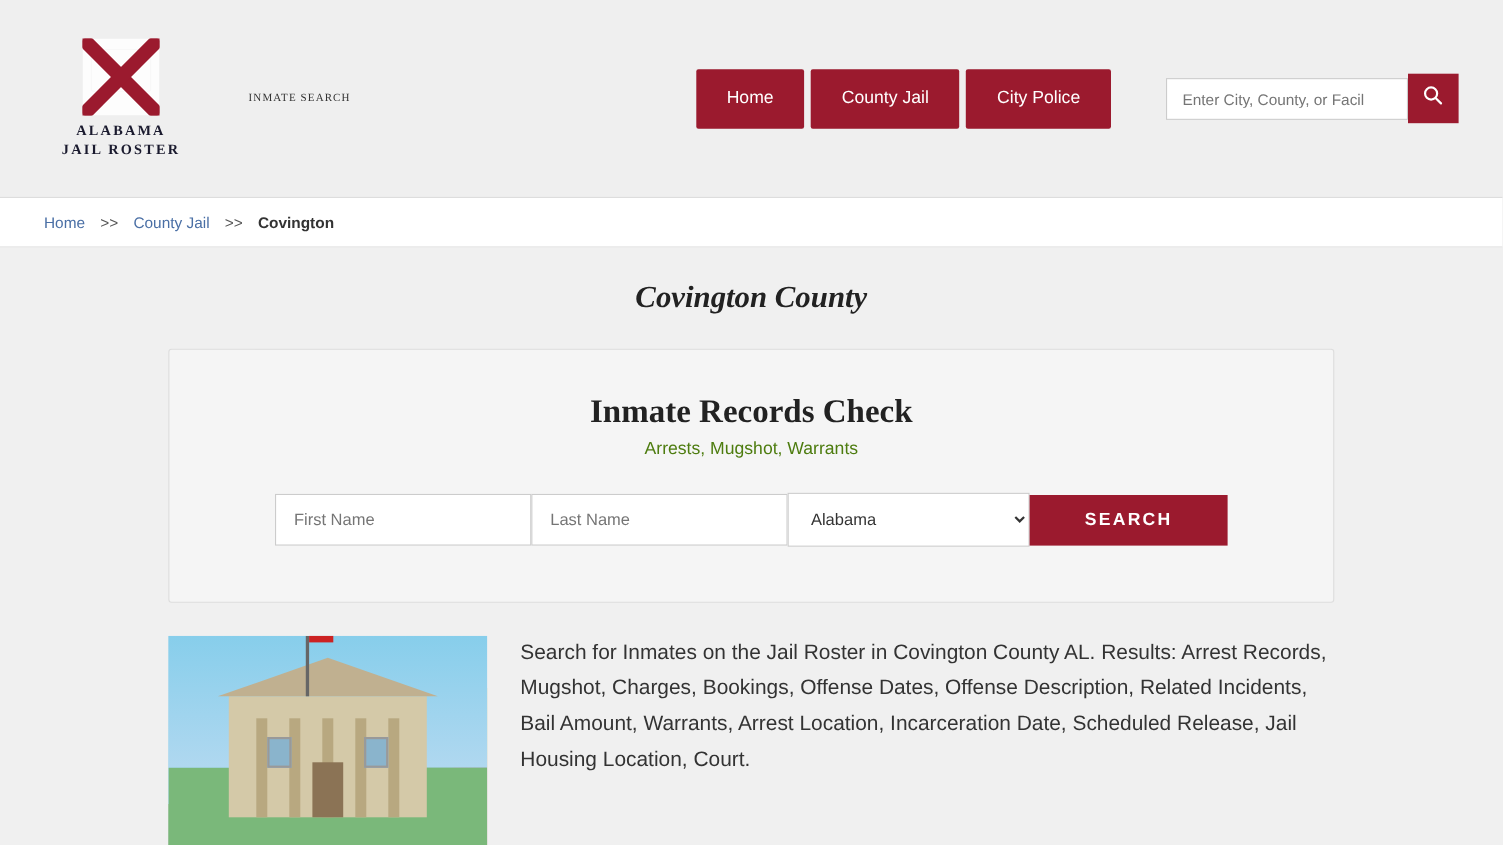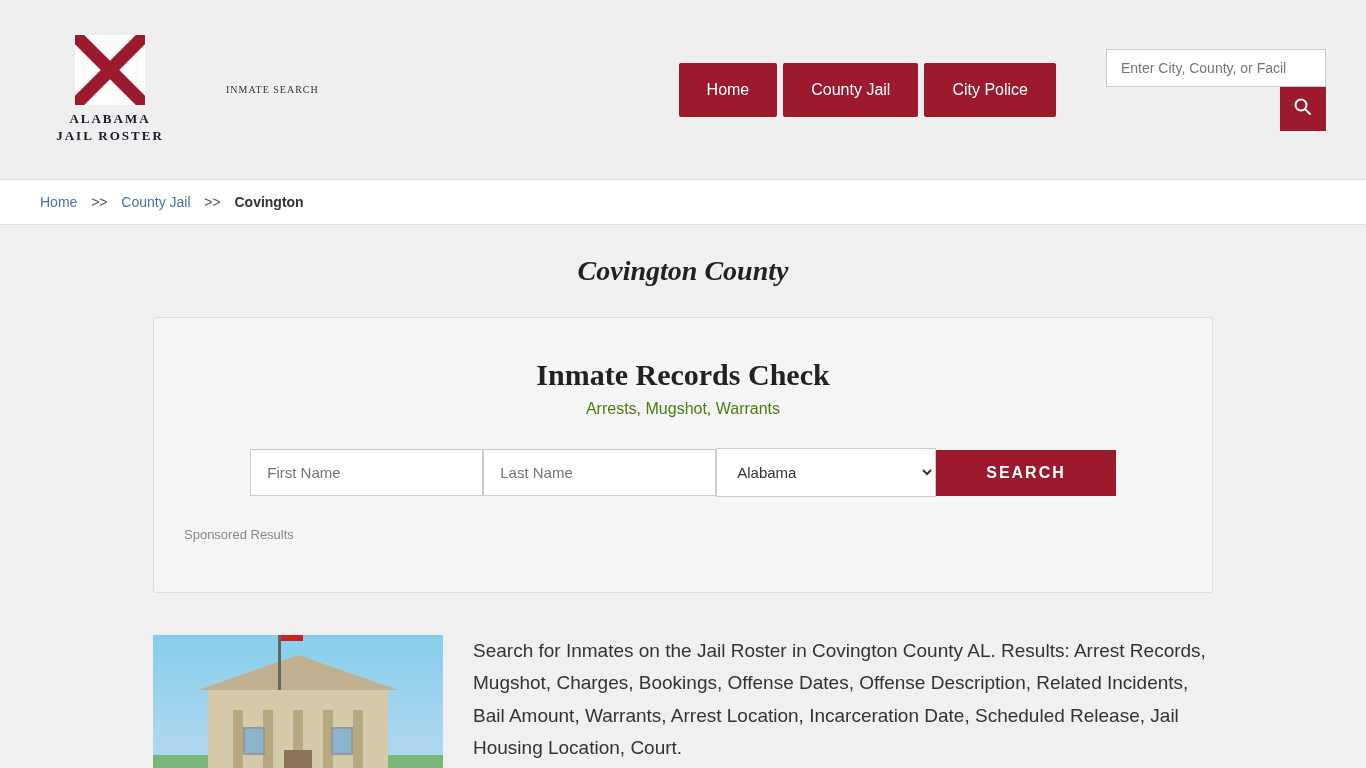--- a/index.html
+++ b/index.html
@@ -67,23 +67,22 @@
       font-size: 16px;
       cursor: pointer;
       font-family: Arial, sans-serif;
       font-weight: 500;
       border-radius: 2px;
       text-decoration: none;
       display: inline-block;
     }
     .search-bar {
       display: flex;
-      align-items: flex-end;
+      align-items: center;
       margin-left: 20px;
-      flex-direction: column;
     }
     .search-input {
       border: 1px solid #ccc;
       padding: 10px 14px;
       width: 220px;
       font-size: 14px;
       font-family: Arial, sans-serif;
       color: #999;
       outline: none;
     }
@@ -133,21 +132,21 @@
       font-family: Georgia, serif;
       font-style: italic;
     }
 
     
     .records-box {
       background: #f5f5f5;
       border: 1px solid #ddd;
       border-radius: 3px;
       padding: 40px 30px 50px;
-      margin-bottom: 42px;
+      margin-bottom: 30px;
     }
     .records-title {
       text-align: center;
       font-size: 30px;
       font-weight: bold;
       color: #222;
       margin-bottom: 8px;
       font-family: Georgia, serif;
     }
     .records-subtitle {
@@ -300,21 +299,20 @@
     <p class="records-subtitle">Arrests, Mugshot, Warrants</p>
 
     <div class="search-form">
       <input class="form-input" type="text" placeholder="First Name" style="">
       <input class="form-input" type="text" placeholder="Last Name" style="">
       <select class="state-select">
       <option value="Alabama">Alabama</option><option value="Alaska">Alaska</option><option value="Arizona">Arizona</option><option value="Arkansas">Arkansas</option><option value="California">California</option><option value="Colorado">Colorado</option><option value="Connecticut">Connecticut</option><option value="Delaware">Delaware</option><option value="Florida">Florida</option><option value="Georgia">Georgia</option><option value="Hawaii">Hawaii</option><option value="Idaho">Idaho</option><option value="Illinois">Illinois</option><option value="Indiana">Indiana</option><option value="Iowa">Iowa</option><option value="Kansas">Kansas</option><option value="Kentucky">Kentucky</option><option value="Louisiana">Louisiana</option><option value="Maine">Maine</option><option value="Maryland">Maryland</option><option value="Massachusetts">Massachusetts</option><option value="Michigan">Michigan</option><option value="Minnesota">Minnesota</option><option value="Mississippi">Mississippi</option><option value="Missouri">Missouri</option><option value="Montana">Montana</option><option value="Nebraska">Nebraska</option><option value="Nevada">Nevada</option><option value="New Hampshire">New Hampshire</option><option value="New Jersey">New Jersey</option><option value="New Mexico">New Mexico</option><option value="New York">New York</option><option value="North Carolina">North Carolina</option><option value="North Dakota">North Dakota</option><option value="Ohio">Ohio</option><option value="Oklahoma">Oklahoma</option><option value="Oregon">Oregon</option><option value="Pennsylvania">Pennsylvania</option><option value="Rhode Island">Rhode Island</option><option value="South Carolina">South Carolina</option><option value="South Dakota">South Dakota</option><option value="Tennessee">Tennessee</option><option value="Texas">Texas</option><option value="Utah">Utah</option><option value="Vermont">Vermont</option><option value="Virginia">Virginia</option><option value="Washington">Washington</option><option value="West Virginia">West Virginia</option><option value="Wisconsin">Wisconsin</option><option value="Wyoming">Wyoming</option></select>
       <button class="search-btn-main">SEARCH</button>
     </div>
 
-    <p class="sponsored-results">Sponsored Results</p>
   </div>
 
   <div class="bottom-section">
 
     <div class="courthouse-img">
       <div class="courthouse-img-placeholder">
 
         <div style="position:absolute;top:0;left:0;right:0;bottom:40%;background:linear-gradient(180deg,#87CEEB,#b0d8f0);"></div>
 
         <div style="position:absolute;bottom:0;left:0;right:0;height:40%;background:#7ab87a;"></div>

